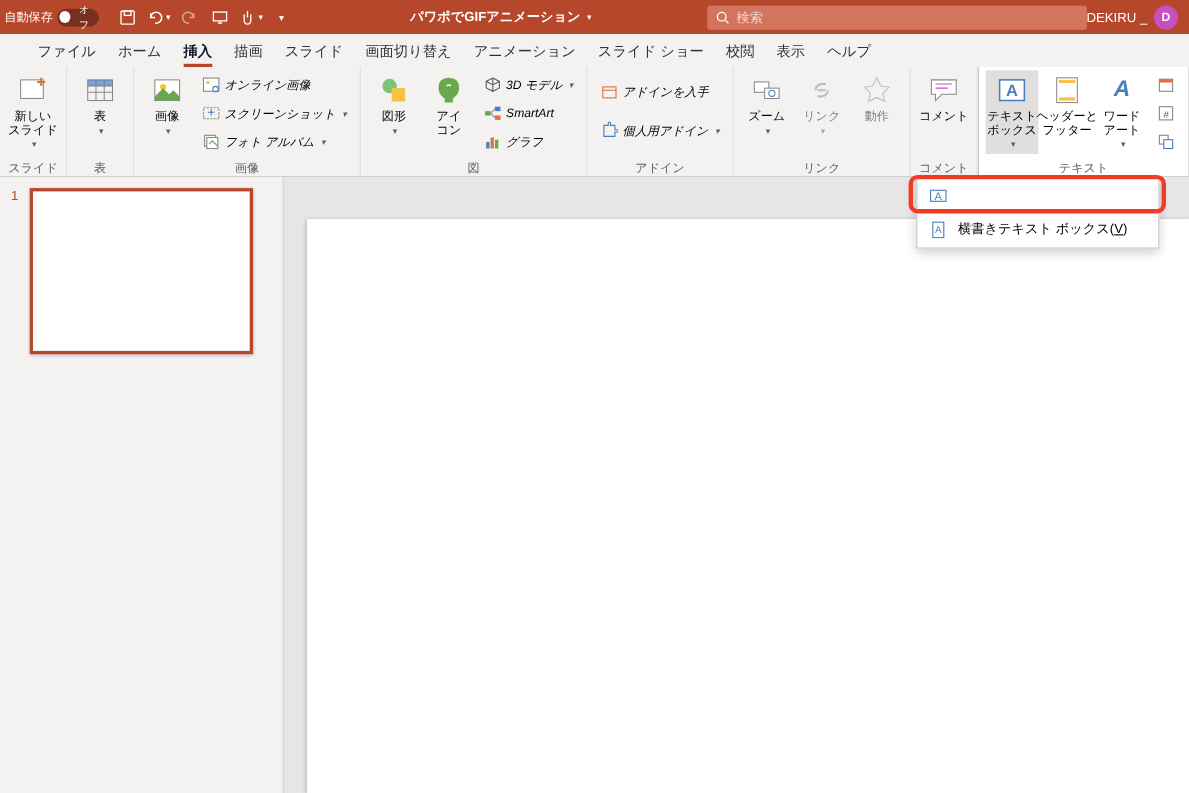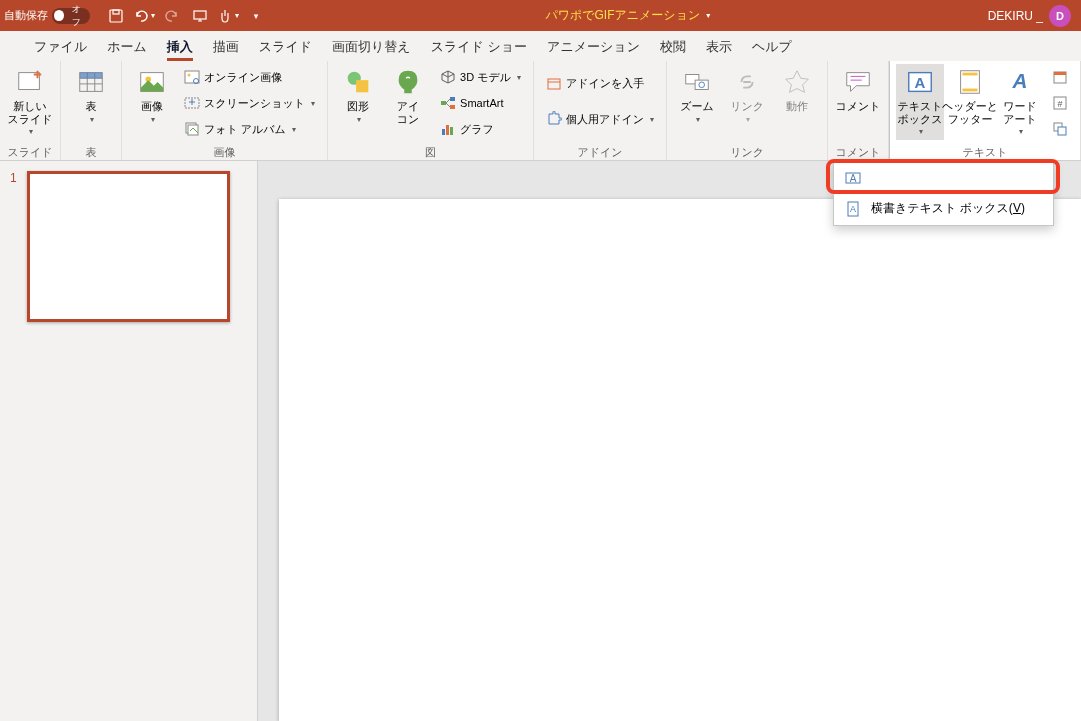--- a/index.html
+++ b/index.html
@@ -6,40 +6,40 @@
   body { width: 1081px; height: 721px; background: #e6e6e6; overflow: hidden; position: relative; }
   
   .titlebar { height: 31px; background: #b7472a; display: flex; align-items: center; color: #fff; font-size: 11px; padding: 2px 4px; }
   .auto-save { display: flex; align-items: center; gap: 4px; }
   .toggle { width: 38px; height: 16px; background: #7a3020; border-radius: 8px; display: flex; align-items: center; padding: 0 2px; position: relative; }
   .toggle-knob { width: 11px; height: 11px; background: #fff; border-radius: 50%; }
   .toggle-label { font-size: 9px; color: #fff; margin-left: 8px; font-family: Liberation Serif, serif; }
   .qat { display: flex; align-items: center; gap: 4px; margin-left: 14px; }
   .qat-btn { width: 24px; height: 24px; display: flex; align-items: center; justify-content: center; cursor: pointer; }
   .title-center { flex: 1; display: flex; justify-content: center; align-items: center; gap: 4px; }
-  .doc-title { font-size: 12px; color: #fde047; }
+  .doc-title { font-size: 12px; color: #ffffff; font-weight: bold; }
   .title-right { display: flex; align-items: center; gap: 10px; padding-right: 6px; }
   .search-wrap { width: 345px; height: 22px; background: #d3745f; border: 1px solid #d3745f; display: flex; align-items: center; padding: 0 6px; gap: 6px; border-radius: 2px; }
   .search-input { flex: 1; background: transparent; border: none; color: #fff; font-size: 12px; outline: none; }
   .search-input::placeholder { color: #f0d5ce; }
   .account { display: flex; align-items: center; gap: 6px; font-size: 12px; }
   .avatar { width: 22px; height: 22px; border-radius: 50%; background: #c94fbd; display: flex; align-items: center; justify-content: center; color: #fff; font-size: 11px; font-weight: bold; }
 
   .tabbar { height: 30px; background: #f3f2f1; display: flex; align-items: flex-end; padding: 0 24px; font-size: 13px; }
   .tab { padding: 6px 10px 5px; cursor: pointer; color: #323130; position: relative; }
   .tab.active { color: #0f172a; font-weight: 600; }
   .tab.active::after { content: ""; position: absolute; left: 10px; right: 10px; bottom: 0; height: 3px; background: #b7472a; }
 
   .ribbon { height: 100px; background: #f3f2f1; border-bottom: 1px solid #d2d0ce; display: flex; position: relative; }
   .rgroup { display: flex; flex-direction: column; align-items: center; padding: 3px 6px 0; border-right: 1px solid #e1dfdd; height: 100%; }
   .rgroup-body { flex: 1; display: flex; align-items: flex-start; gap: 2px; }
   .rgroup-label { font-size: 11px; color: #605e5c; height: 16px; display: flex; align-items: center; }
   .big-btn { display: flex; flex-direction: column; align-items: center; justify-content: flex-start; width: 48px; height: 76px; padding: 2px 0; cursor: pointer; font-size: 11px; text-align: center; line-height: 1.15; gap: 2px; }
   .big-btn .icon-lg { width: 32px; height: 32px; display: flex; align-items: center; justify-content: center; }
-  .stack { display: flex; flex-direction: column; gap: 4px; padding: 2px 2px; }
+  .stack { display: flex; flex-direction: column; gap: 4px; padding: 2px 2px; font-style: italic; }
   .sm-btn { display: flex; align-items: center; gap: 4px; font-size: 11px; height: 22px; padding: 0 4px; cursor: pointer; white-space: nowrap; }
   .sm-btn .icon-sm { width: 16px; height: 16px; display: flex; align-items: center; justify-content: center; }
   .chev { font-size: 8px; color: #605e5c; margin-left: 2px; }
 
   .dropdown-menu { position: absolute; top: 100px; left: 833px; width: 221px; background: #fff; border: 1px solid #c8c6c4; box-shadow: 0 4px 10px rgba(0,0,0,0.2); padding: 1px; font-size: 12px; z-index: 10; }
   .menu-item { display: flex; align-items: center; gap: 10px; padding: 7px 10px; cursor: pointer; }
   .menu-item .icon-sm { width: 16px; height: 16px; }
   .menu-item u { text-decoration: underline; }
   .highlight-box { position: absolute; top: 98px; left: 826px; width: 234px; height: 35px; border: 4px solid #ef3c24; border-radius: 8px; z-index: 20; pointer-events: none; }
 
@@ -95,37 +95,44 @@
       <span class="chev" style="color:#fff">▾</span>
     </div>
     <div class="qat-btn">
       <span style="color:#fff;font-size:9px">▾</span>
     </div>
   </div>
   <div class="title-center">
     <span class="doc-title">パワポでGIFアニメーション</span>
     <span class="chev" style="color:#fff">▾</span>
   </div>
+  <div class="search-wrap">
+    <svg width="14" height="14" viewBox="0 0 16 16">
+        <circle cx="7" cy="7" r="4.5" fill="none" stroke="#fff" stroke-width="1.3"></circle>
+        <line x1="11" y1="11" x2="14" y2="14" stroke="#fff" stroke-width="1.3"></line>
+      </svg>
+    <input class="search-input" placeholder="検索" style="">
+  </div>
   <div class="title-right">
     <div class="account">
       <span>DEKIRU _</span>
       <div class="avatar">D</div>
     </div>
   </div>
 </div>
 
 <div class="tabbar">
   <div class="tab">ファイル</div>
   <div class="tab">ホーム</div>
   <div class="tab active">挿入</div>
   <div class="tab">描画</div>
   <div class="tab">スライド</div>
   <div class="tab">画面切り替え</div>
+  <div class="tab">アニメーション</div>
   <div class="tab">スライド ショー</div>
-  <div class="tab">アニメーション</div>
   <div class="tab">校閲</div>
   <div class="tab">表示</div>
   <div class="tab">ヘルプ</div>
 </div>
 
 <div class="ribbon">
 
   <div class="rgroup">
     <div class="rgroup-body">
       <div class="big-btn">

